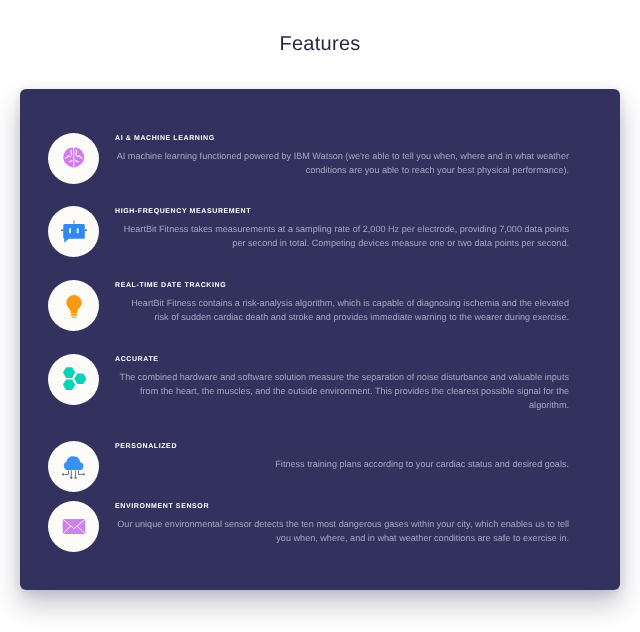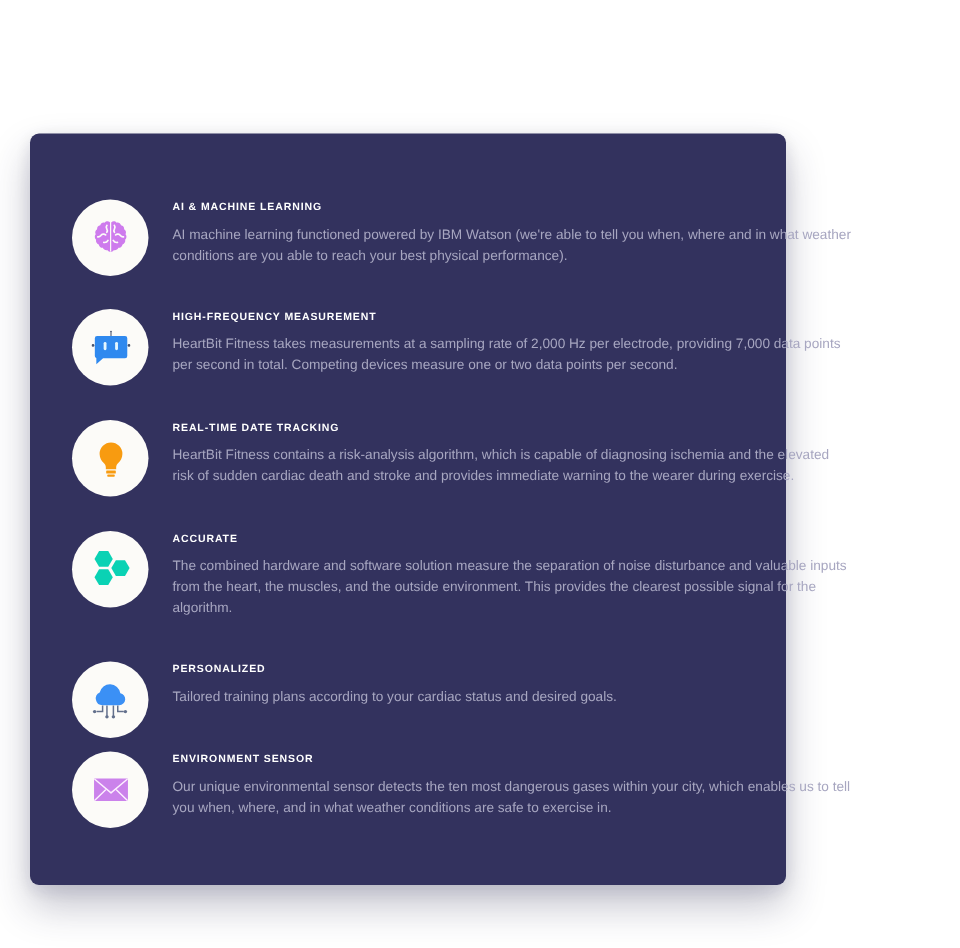--- a/index.html
+++ b/index.html
@@ -14,23 +14,24 @@
   .page { position:relative; width:640px; height:632px; overflow:hidden;
            transform:translateZ(0); will-change:transform; }
 
   .page-title {
     position:absolute; left:0; top:29.8px; width:640px;
     text-align:center; font-size:20px; font-weight:400;
     color:#272740; letter-spacing:0.28px; line-height:28px;
   }
 
   .card {
-    position:absolute; left:20px; top:88.6px; width:504px; height:501px;
+    position:absolute; left:20px; top:88.6px; width:600px; height:501px;
     background:#33325e; border-radius:6px;
     box-shadow:0 14px 26px rgba(42,42,80,0.28), 0 3px 12px rgba(42,42,80,0.12);
+    text-align:right;
   }
 
   .feature { position:absolute; left:0; width:600px; }
 
   .icon-circle {
     position:absolute; left:28px; top:-1px;
     width:51px; height:51px; border-radius:50%;
     background:#fcfbf8;
     display:flex; align-items:center; justify-content:center;
   }
@@ -45,20 +46,21 @@
   .feat-desc {
     position:absolute; left:0; top:15px;
     width:454px; font-size:9.1px; line-height:14px;
     color:#a7a6c0; font-weight:400;
   }
 </style>
 </head>
 <body>
 
 <div class="page">
+  <h1 class="page-title">Features</h1>
   <div class="card" id="features-card">
       <div class="feature" style="top: 45px;">
         <div class="icon-circle" style="color: rgb(206, 123, 237);">
 <svg width="23.5" height="23.5" viewBox="0 0 24 24">
  <g fill="currentColor">
   <path d="M11.2 1.85c-1.05-.65-2.5-.4-3.25.65C6.6 2.1 5.2 2.95 4.95 4.3 3.6 4.45 2.6 5.7 2.8 7.05 1.6 7.7 1.15 9.25 1.85 10.45.9 11.5 1.0 13.2 2.1 14.1c-.35 1.35.45 2.8 1.8 3.2.2 1.35 1.4 2.35 2.75 2.3.55 1.25 1.95 1.95 3.25 1.6.5.7 1.3 1.1 2.1 1.1V2.4c-.35-.1-.7-.3-1-.55z"></path>
   <path d="M12.8 1.85c1.05-.65 2.5-.4 3.25.65 1.35-.4 2.75.45 3.0 1.8 1.35.15 2.35 1.4 2.15 2.75 1.2.65 1.65 2.2.95 3.4.95 1.05.85 2.75-.25 3.65.35 1.35-.45 2.8-1.8 3.2-.2 1.35-1.4 2.35-2.75 2.3-.55 1.25-1.95 1.95-3.25 1.6-.5.7-1.3 1.1-2.1 1.1V2.4c.35-.1.7-.3 1-.55z"></path>
  </g>
  <g fill="none" stroke="#fcfbf8" stroke-width="1.15" stroke-linecap="round">
   <path d="M9.5 4.3c-.55.7-.6 1.7-.1 2.45.45.7.45 1.6 0 2.3"></path>
@@ -132,21 +134,21 @@
   <path d="M17.5 16.4v4.0h4.0"></path>
  </g>
  <circle cx="2.1" cy="20.4" r="1.15" fill="#63708c"></circle>
  <circle cx="22.6" cy="20.4" r="1.15" fill="#63708c"></circle>
  <circle cx="10.3" cy="23.9" r="1.15" fill="#63708c"></circle>
  <circle cx="14.6" cy="23.9" r="1.15" fill="#63708c"></circle>
 </svg>
 </div>
         <div class="feat-text">
           <div class="feat-title">PERSONALIZED</div>
-          <div class="feat-desc">Tailored training plans according to your cardiac status and desired goals.</div>
+          <div class="feat-desc">Fitness training plans according to your cardiac status and desired goals.</div>
         </div>
       </div>
       <div class="feature" style="top: 413.5px;">
         <div class="icon-circle" style="color: rgb(203, 130, 235);">
 <svg width="26" height="26" viewBox="0 0 26 26">
  <rect x="1.7" y="5.0" width="22.6" height="15.0" rx="0.4" fill="currentColor"></rect>
  <g fill="none" stroke="#fdf0ff" stroke-width="0.95" stroke-linejoin="round" stroke-linecap="round">
   <path d="M2.2 5.5 L13 14.6 L23.8 5.5"></path>
   <path d="M2.2 19.5 L9.3 12.6"></path>
   <path d="M23.8 19.5 L16.7 12.6"></path>

